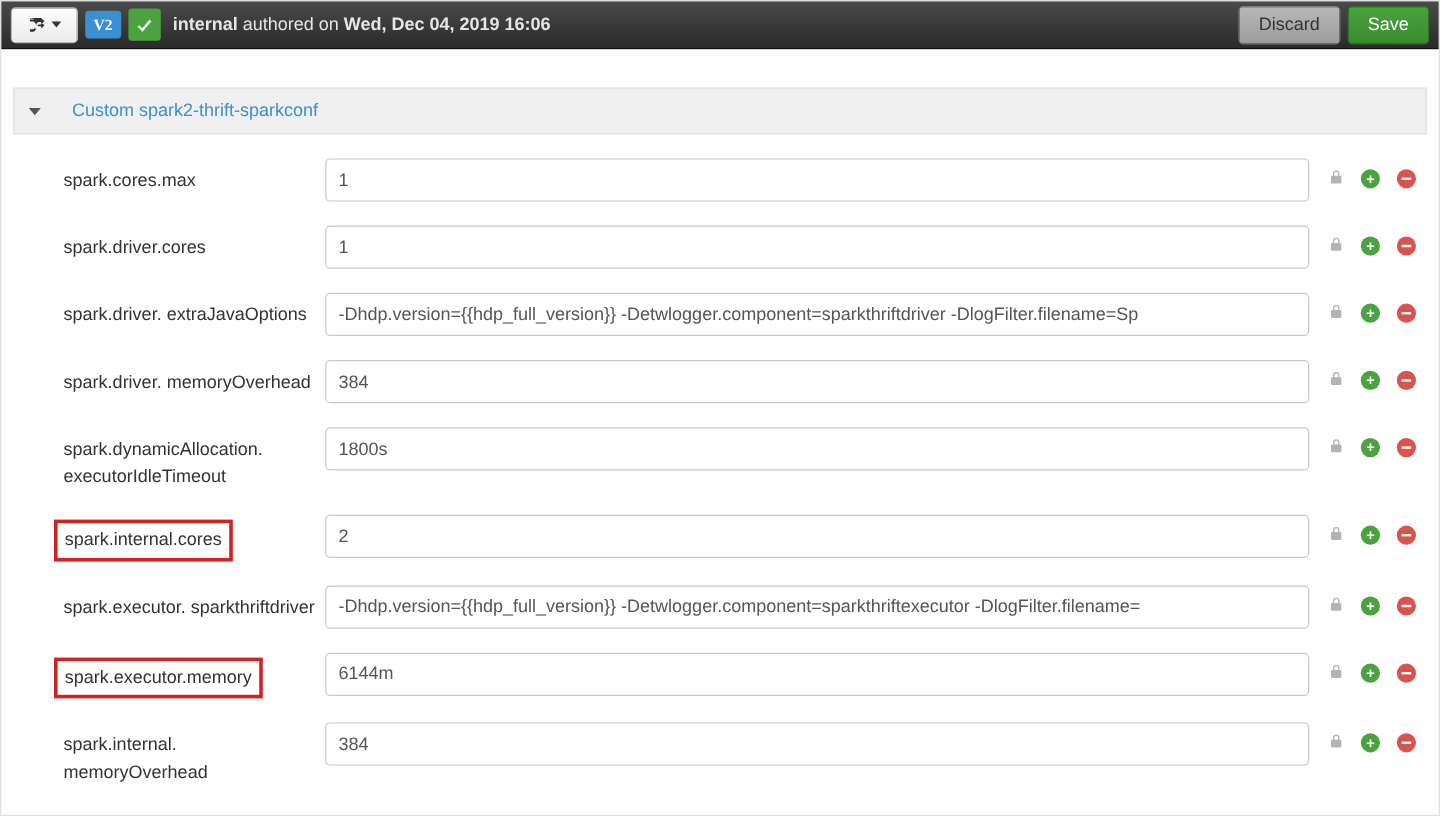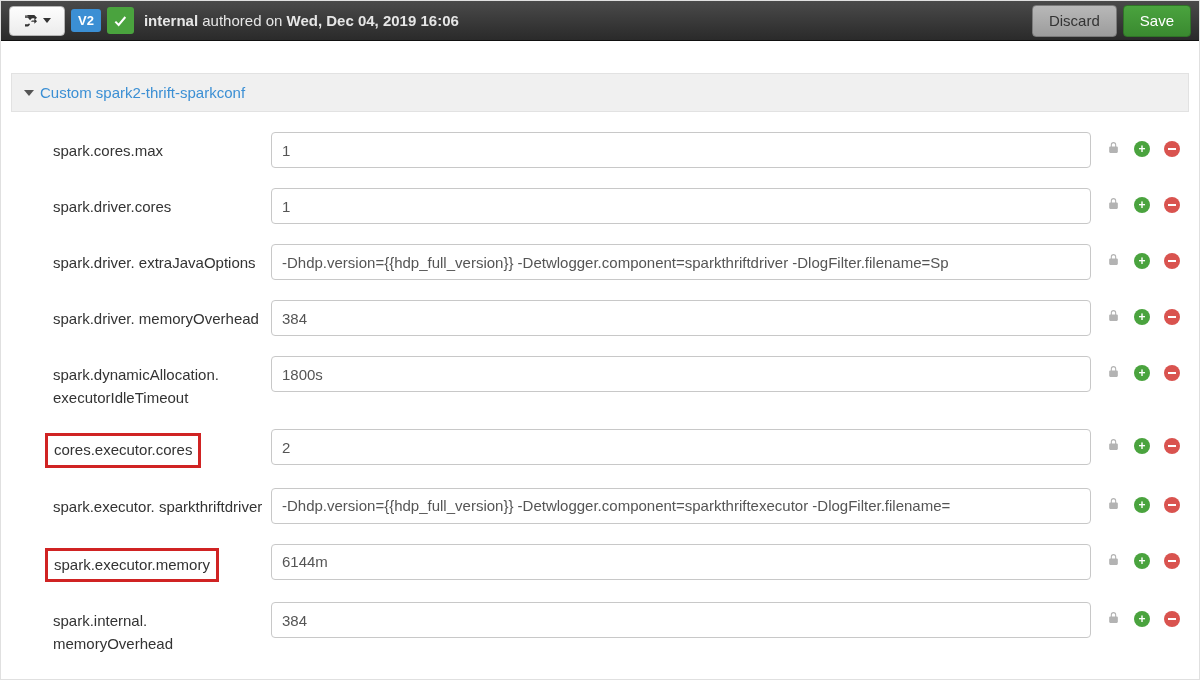--- a/index.html
+++ b/index.html
@@ -43,20 +43,21 @@
     border-top: 5px solid #333;
   }
   .version-badge {
     background: #3b8fd4;
     color: #fff;
     font-weight: bold;
     font-size: 13px;
     border-radius: 3px;
     padding: 5px 7px;
     line-height: 1;
+    font-family: Liberation Serif, serif;
   }
   .check-badge {
     background: #4aa33e;
     border-radius: 3px;
     width: 27px;
     height: 27px;
     display: flex;
     align-items: center;
     justify-content: center;
   }
@@ -82,21 +83,21 @@
     color: #fff;
     border-color: #2f7327;
   }
   .section-header {
     margin: 32px 10px 0 10px;
     background: #f0f0f0;
     border: 1px solid #e2e2e2;
     padding: 10px 12px;
     display: flex;
     align-items: center;
-    gap: 6px;
+    gap: 26px;
   }
   .expand-caret {
     width: 0; height: 0;
     border-left: 5px solid transparent;
     border-right: 5px solid transparent;
     border-top: 6px solid #555;
   }
   .section-title {
     color: #3b8fd4;
     font-size: 15px;
@@ -264,21 +265,21 @@
           </svg></span>
         <button class="circ-btn circ-add">
           <span class="sym">+</span>
         </button>
         <button class="circ-btn circ-del">
           <span class="bar"></span>
         </button>
       </div>
     </div>
     <div class="row">
-      <div class="label-col"><span class="label-hl">cores.executor.cores</span></div>
+      <div class="label-col"><span class="label-hl">spark.internal.cores</span></div>
       <div class="input-col"><input type="text" value="2" style=""></div>
       <div class="actions">
         <span class="lock-icon"><svg viewBox="0 0 24 24">
             <path d="M12 2a5 5 0 0 0-5 5v3H6a2 2 0 0 0-2 2v8a2 2 0 0 0 2 2h12a2 2 0 0 0 2-2v-8a2 2 0 0 0-2-2h-1V7a5 5 0 0 0-5-5zm-3 5a3 3 0 1 1 6 0v3H9V7z"></path>
           </svg></span>
         <button class="circ-btn circ-add">
           <span class="sym">+</span>
         </button>
         <button class="circ-btn circ-del">
           <span class="bar"></span>

